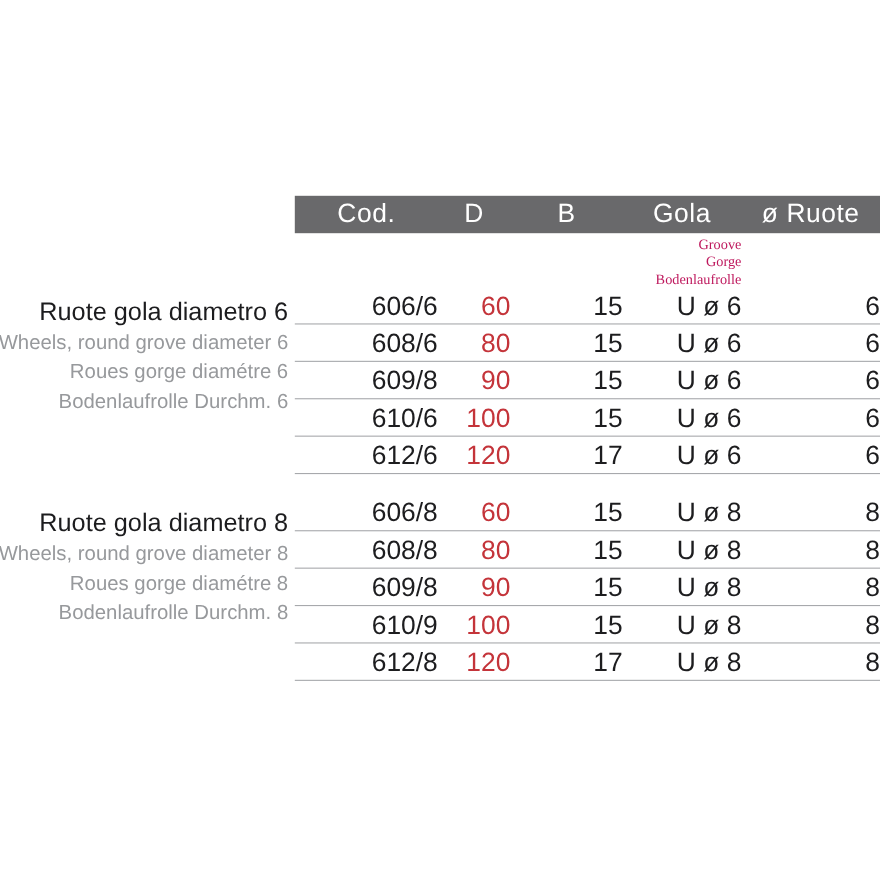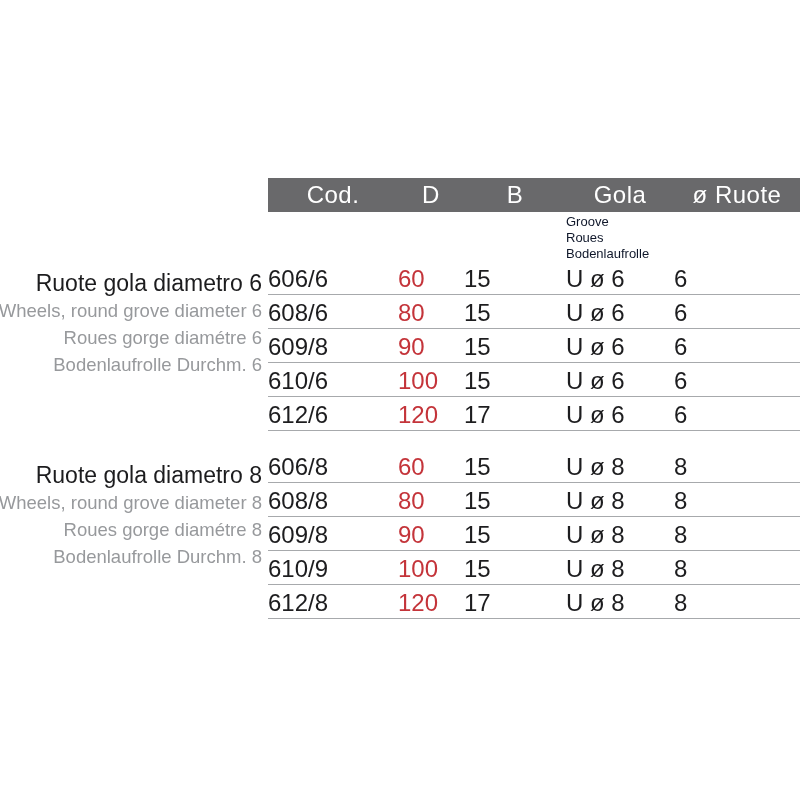--- a/index.html
+++ b/index.html
@@ -40,44 +40,45 @@
   .subheader {
     position: absolute;
     left: 268px;
     top: 214px;
     width: 532px;
     display: grid;
     grid-template-columns: 130px 66px 102px 108px 126px;
   }
   .gola-sub {
     grid-column: 4;
-    text-align: left;
+    text-align: right;
     font-size: 13px;
     line-height: 16px;
-    color: #0f172a;
+    color: #be185d;
+    font-family: Liberation Serif, serif;
   }
 
   
   .rows-group {
     position: absolute;
     left: 268px;
     width: 532px;
   }
   .rows-1 { top: 261px; }
   .rows-2 { top: 449px; }
   .trow {
     display: grid;
     grid-template-columns: 130px 66px 102px 108px 126px;
     height: 34px;
     align-items: end;
     border-bottom: 1px solid var(--line-color, #a7a9ac);
     box-sizing: border-box;
   }
   .trow .td {
-    text-align: left;
+    text-align: right;
     font-size: 24px;
     line-height: 1;
     color: #1d1d1f;
     padding-bottom: 3px;
     white-space: pre;
   }
   .trow .td.d-val { color: var(--accent-red, #c4343a); }
 
   
   .group-label {
@@ -110,21 +111,21 @@
     <div class="th">Cod.</div>
     <div class="th">D</div>
     <div class="th">B</div>
     <div class="th">Gola</div>
     <div class="th">ø Ruote</div>
   </div>
 
   <div class="subheader">
     <div class="gola-sub">
       <div>Groove</div>
-      <div>Roues</div>
+      <div>Gorge</div>
       <div>Bodenlaufrolle</div>
     </div>
   </div>
 
   <div class="group-label label-1">
     <div class="title">Ruote gola diametro 6</div>
     <div class="sub">Wheels, round grove diameter 6</div>
     <div class="sub">Roues gorge diamétre 6</div>
     <div class="sub">Bodenlaufrolle Durchm. 6</div>
   </div>

